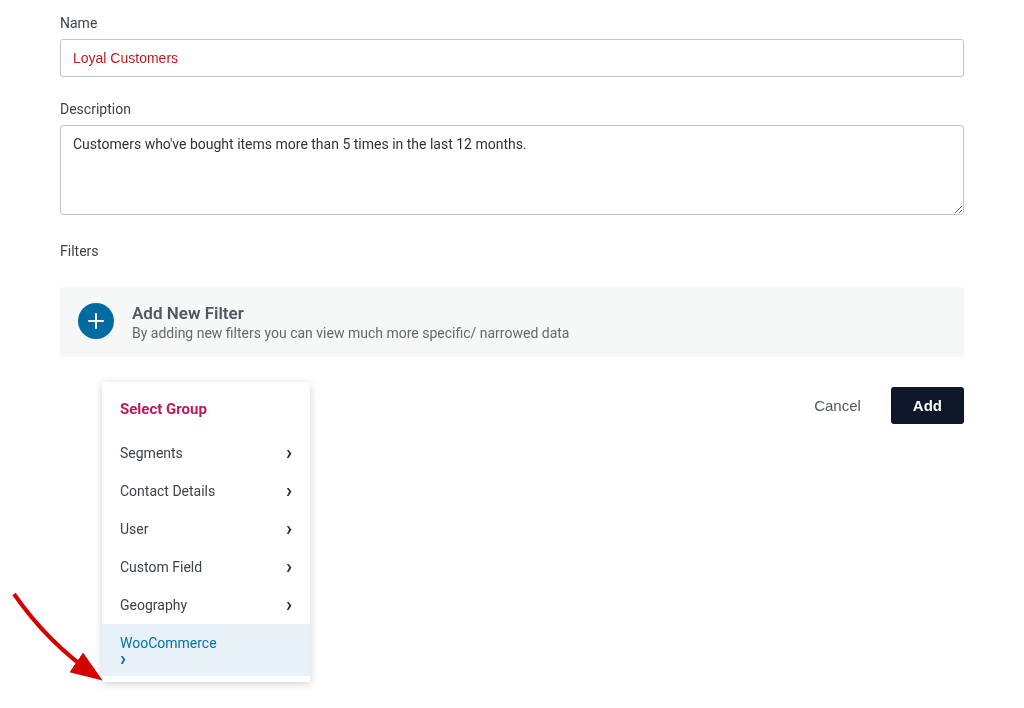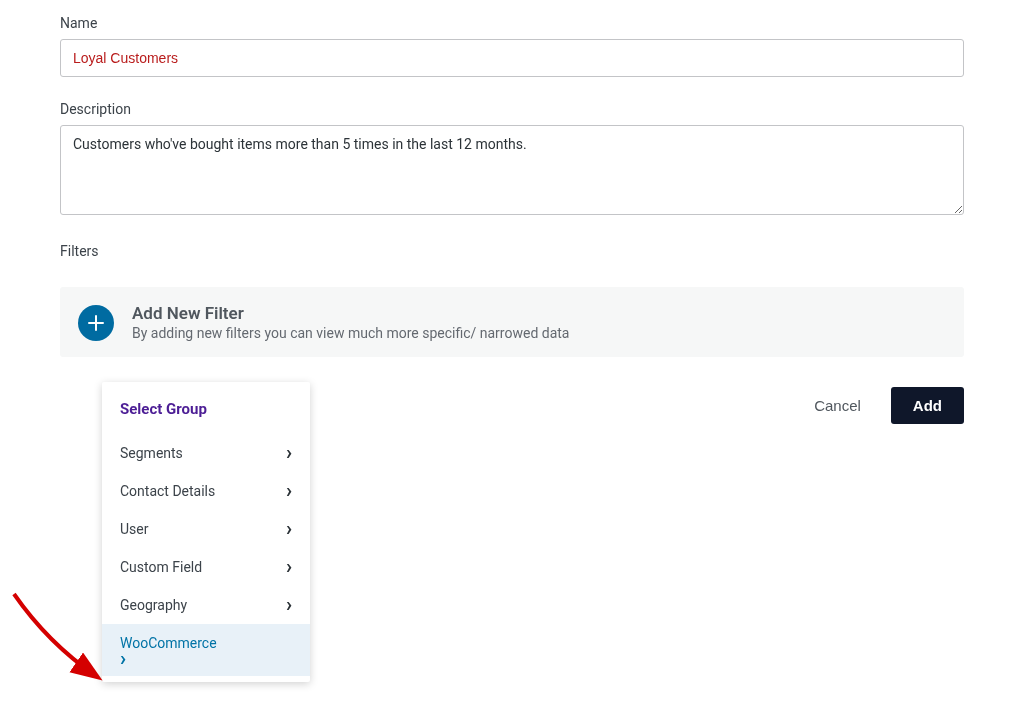--- a/index.html
+++ b/index.html
@@ -3,31 +3,31 @@
   <meta charset="utf-8">
   <style>
     * { box-sizing: border-box; margin: 0; padding: 0; }
     body { font-family: -apple-system, BlinkMacSystemFont, "Segoe UI", Roboto, sans-serif; background: #fff; color: #3c434a; width: 1024px; height: 708px; position: relative; }
     .container { padding: 15px 60px 0 60px; }
     .field-group { margin-bottom: 24px; }
     .field-label { display: block; font-size: 14px; color: #3c434a; margin-bottom: 8px; }
     .text-input { width: 100%; padding: 10px 12px; border: 1px solid #c3c4c7; border-radius: 3px; font-size: 14px; color: #b91c1c; background: #fff; }
     .textarea-input { width: 100%; padding: 10px 12px; border: 1px solid #c3c4c7; border-radius: 3px; font-size: 14px; color: #2c3338; background: #fff; min-height: 90px; resize: both; font-family: inherit; }
     .filters-heading { font-size: 14px; color: #3c434a; margin-bottom: 28px; }
-    .add-filter-box { background: #f6f7f7; border-radius: 3px; padding: 16px 18px; display: flex; align-items: flex-end; gap: 18px; }
+    .add-filter-box { background: #f6f7f7; border-radius: 3px; padding: 16px 18px; display: flex; align-items: flex-start; gap: 18px; }
     .plus-circle { width: 36px; height: 36px; border-radius: 50%; background: #006ba1; display: flex; align-items: center; justify-content: center; flex-shrink: 0; cursor: pointer; }
     .plus-circle svg { width: 16px; height: 16px; }
     .add-filter-text { flex: 1; }
     .add-filter-title { font-size: 17px; font-weight: 600; color: #50575e; margin-bottom: 2px; }
     .add-filter-desc { font-size: 14px; color: #646970; }
     .actions-row { display: flex; justify-content: flex-end; gap: 26px; align-items: center; margin-top: 30px; }
     .cancel-btn { background: transparent; border: none; color: #50575e; font-size: 15px; cursor: pointer; padding: 8px 4px; }
     .add-btn { background: #0f172a; color: #fff; border: none; border-radius: 3px; padding: 10px 22px; font-size: 15px; font-weight: 600; cursor: pointer; }
     .dropdown-panel { position: absolute; left: 102px; top: 382px; width: 208px; background: #fff; box-shadow: 0 2px 8px rgba(0,0,0,0.18); border-radius: 2px; padding: 18px 0 6px 0; }
-    .dropdown-title { font-size: 15px; font-weight: 700; color: #4c1d95; padding: 0 18px 16px 18px; }
+    .dropdown-title { font-size: 15px; font-weight: 700; color: #be185d; padding: 0 18px 16px 18px; }
     .dropdown-item { display: flex; align-items: flex-start; justify-content: space-between; padding: 11px 18px; font-size: 14px; color: #3c434a; cursor: pointer; }
     .dropdown-item.highlighted { background: #e8f1f8; color: #0173a6; flex-direction: column; }
     .dropdown-item .chevron { font-weight: bold; color: #2c3338; }
     .dropdown-item.highlighted .chevron { color: #0173a6; }
     .arrow-annotation { position: absolute; left: 8px; top: 588px; pointer-events: none; }
   </style>
 </head>
 <body>
 
 <div class="container">

